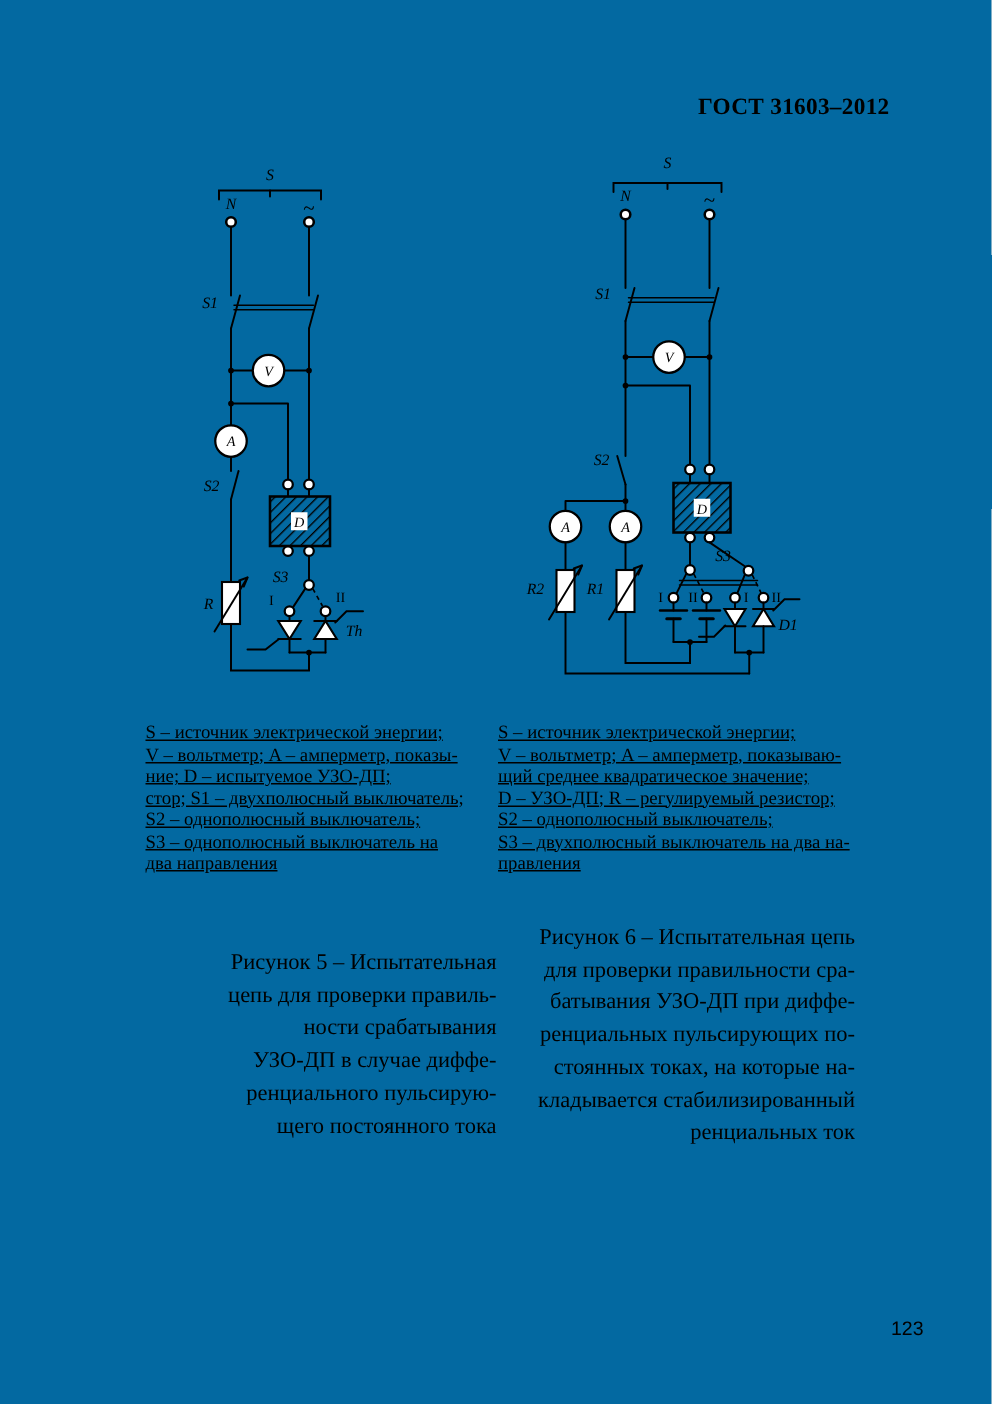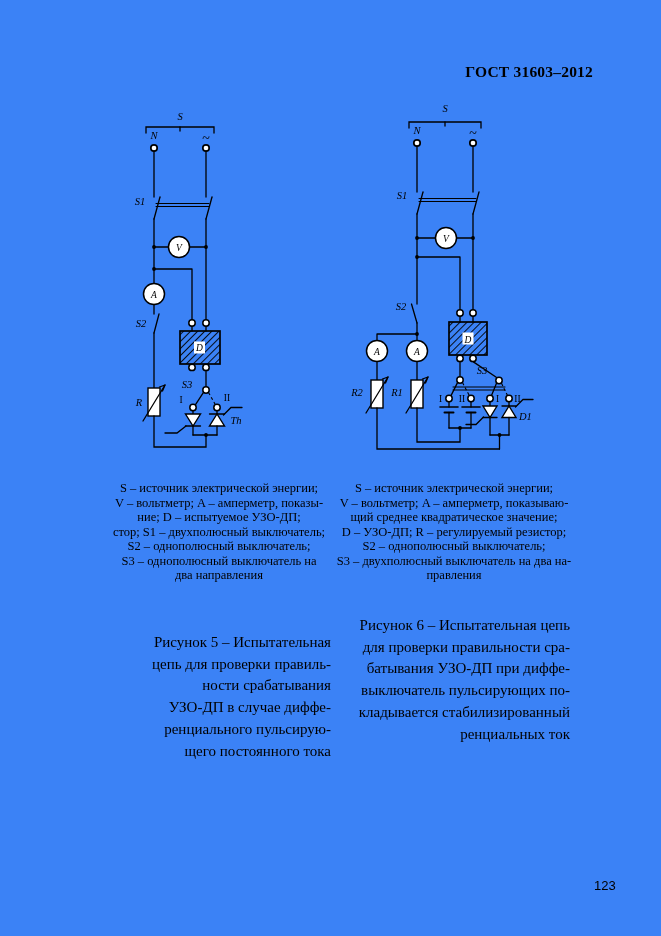--- a/index.html
+++ b/index.html
@@ -1,25 +1,25 @@
 <!DOCTYPE html>
 <html><head>
 <meta charset="utf-8">
 <style>
   html,body{margin:0;padding:0;background:#e8e8e8;}
   #page{
-    position:relative;width:661px;height:936px;background:#3b82f6;
+    position:relative;width:661px;height:936px;background:#0369a1;
     font-family:"Liberation Serif",serif;color:#000;overflow:hidden;
     margin:0 auto;
   }
   .header{
     position:absolute;left:0;top:63px;width:593px;text-align:right;
     font-weight:bold;font-size:15.5px;letter-spacing:.2px;
   }
-  .legend{position:absolute;font-size:12.5px;line-height:14.5px;text-align:center;}
+  .legend{position:absolute;font-size:12.5px;line-height:14.5px;text-align:left;text-decoration:underline;}
   #legend5{left:97px;top:481px;width:244px;}
   #legend6{left:332px;top:481px;width:244px;}
   .caption{position:absolute;font-size:15px;line-height:21.7px;text-align:right;}
   #caption5{left:105px;top:632px;width:226px;}
   #caption6{left:330px;top:615px;width:240px;}
   .pagenum{
     position:absolute;left:594px;top:878px;
     font-family:"Liberation Sans",sans-serif;font-size:13px;
   }
   svg.circuit{position:absolute;}
@@ -286,20 +286,21 @@
     <div>ности срабатывания</div>
     <div>УЗО-ДП в случае диффе-</div>
     <div>ренциального пульсирую-</div>
     <div>щего постоянного тока</div>
   </div>
 
   <div id="caption6" class="caption">
     <div>Рисунок 6 – Испытательная цепь</div>
     <div>для проверки правильности сра-</div>
     <div>батывания УЗО-ДП при диффе-</div>
-    <div>выключатель пульсирующих по-</div>
+    <div>ренциальных пульсирующих по-</div>
+    <div>стоянных токах, на которые на-</div>
     <div>кладывается стабилизированный</div>
     <div>ренциальных ток</div>
   </div>
 
   <div class="pagenum">123</div>
 
 </div>
 
 </body></html>

